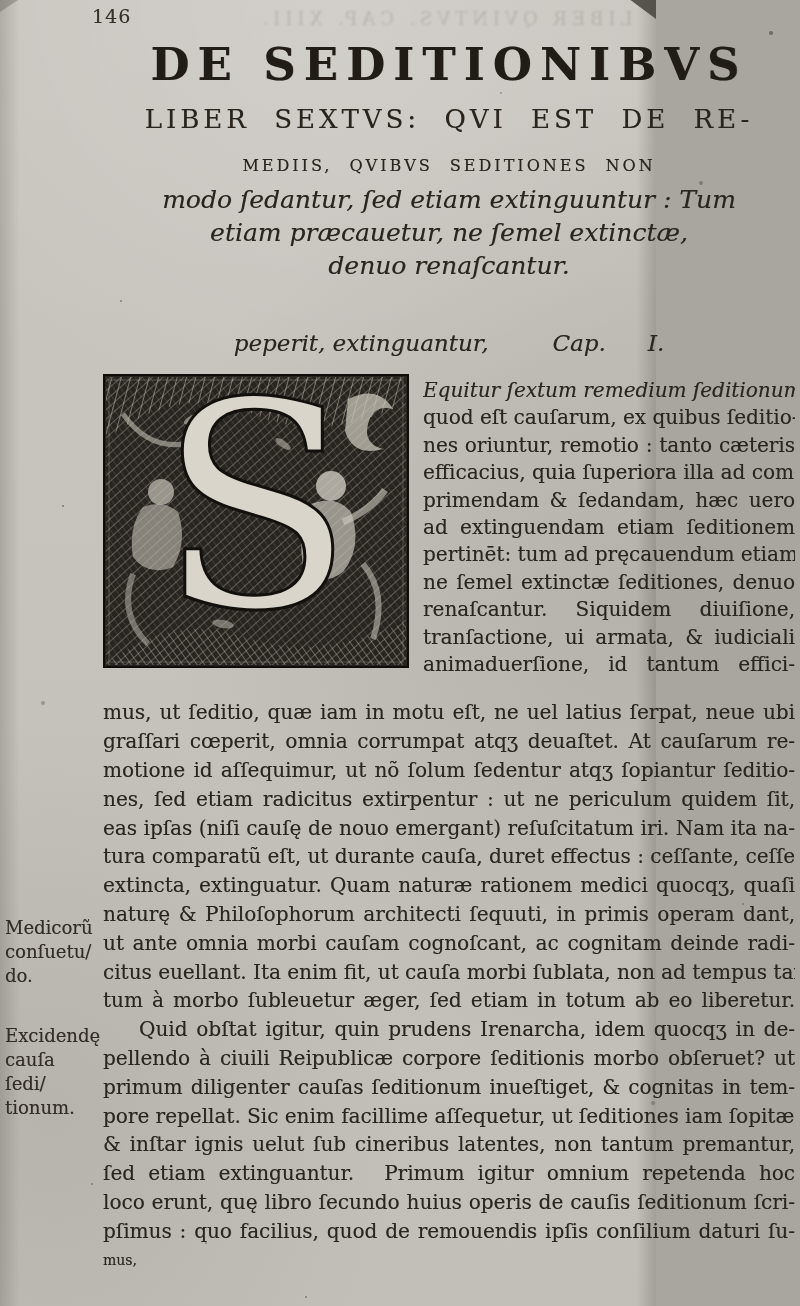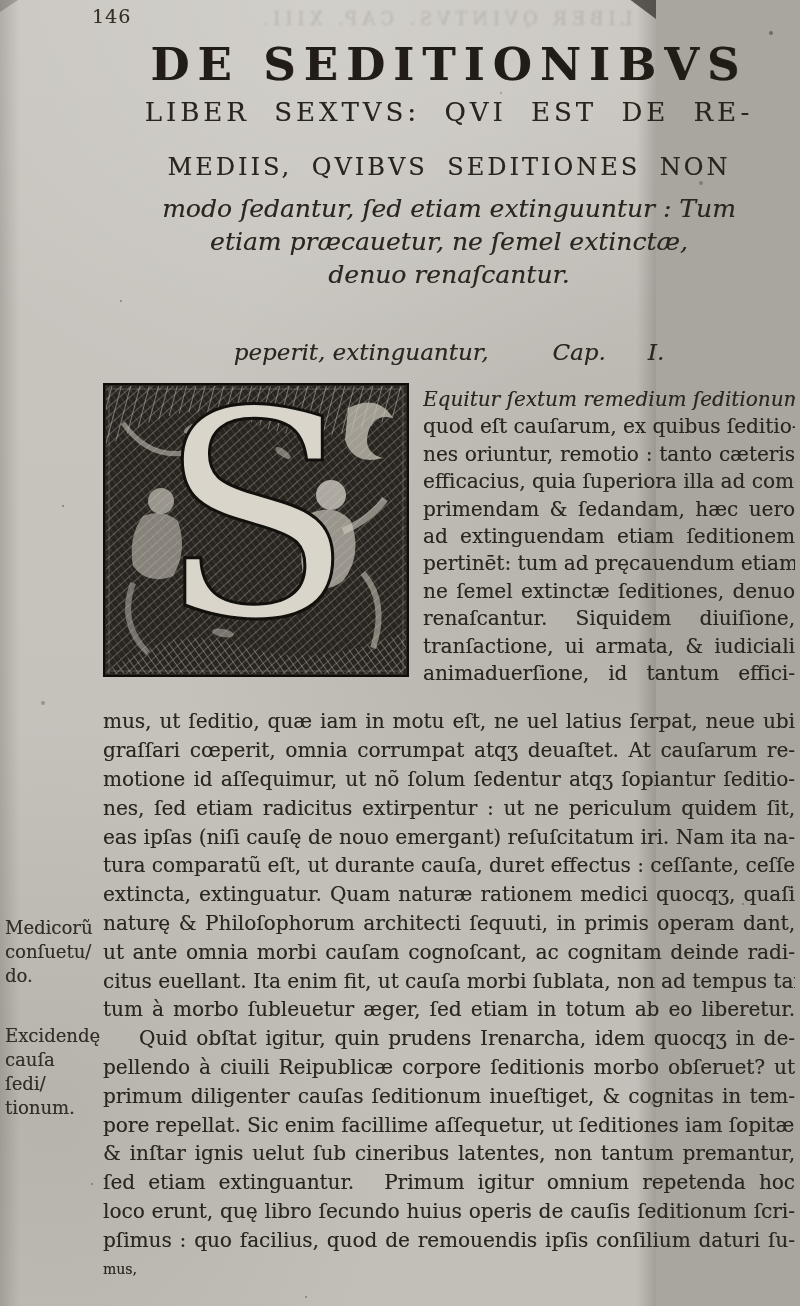--- a/index.html
+++ b/index.html
@@ -38,25 +38,25 @@
       742px 903px 0 0 rgba(50,45,38,.4), 42px 702px 0 1px rgba(50,45,38,.3),
       305px 1296px 0 0 rgba(50,45,38,.45), 770px 32px 0 1px rgba(50,45,38,.5);
   }
   .content{position:absolute;left:103px;top:0;width:692px;}
   .t-shadow{text-shadow:.3px .3px .6px rgba(35,30,22,.4);}
   .main-title{
     margin:36px 0 0 0;text-align:center;
     font-size:45px;line-height:58px;font-weight:700;letter-spacing:8px;
     color:#211d16;white-space:nowrap;
   }
-  .sub1{margin-top:0;text-align:center;font-size:26px;line-height:36px;
+  .sub1{margin-top:7px;text-align:center;font-size:26px;line-height:36px;
     letter-spacing:4px;word-spacing:12px;color:#29241c;white-space:nowrap;}
-  .sub2{margin-top:20px;text-align:center;font-size:24px;line-height:34px;
+  .sub2{margin-top:12px;text-align:center;font-size:16px;line-height:34px;
     letter-spacing:3px;word-spacing:9px;color:#29241c;white-space:nowrap;}
-  .argument{margin-top:8px;font-style:italic;font-size:25px;line-height:33px;text-align:center;}
+  .argument{font-style:italic;font-size:25px;line-height:33px;text-align:center;}
   .chapterhead{margin-top:44px;font-style:italic;font-size:23px;line-height:35px;text-align:center;}
   .cap-spacer1{display:inline-block;width:64px;}
   .cap-spacer2{display:inline-block;width:42px;}
   .textblock{margin-top:13px;}
   .toprow{display:flex;}
   .woodcut{width:306px;height:294px;flex:none;margin-right:14px;}
   .col{flex:1;overflow:hidden;padding-top:3px;}
   .col .line{font-size:20px;line-height:27.4px;}
   .opening{font-style:italic;}
   .full{margin-top:20px;overflow:hidden;}

